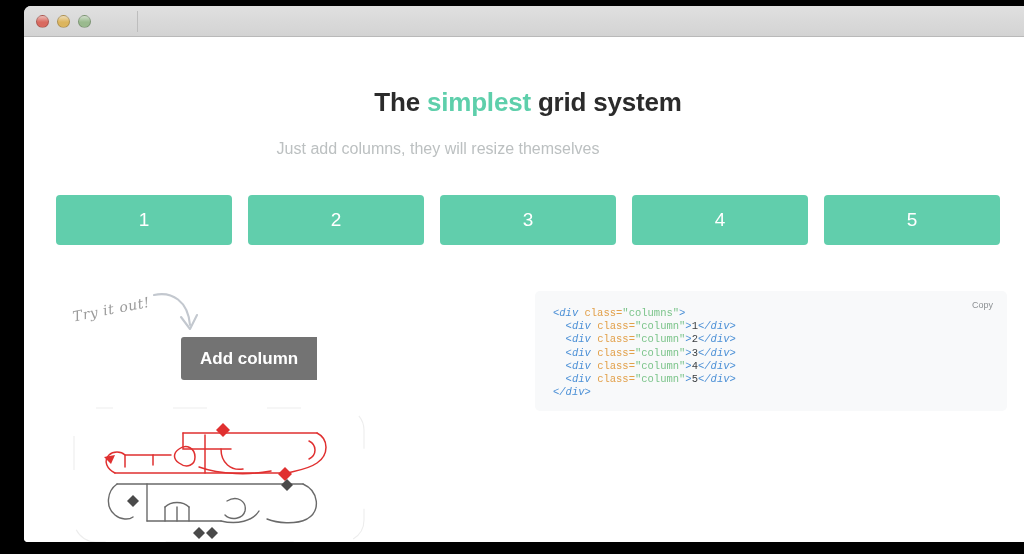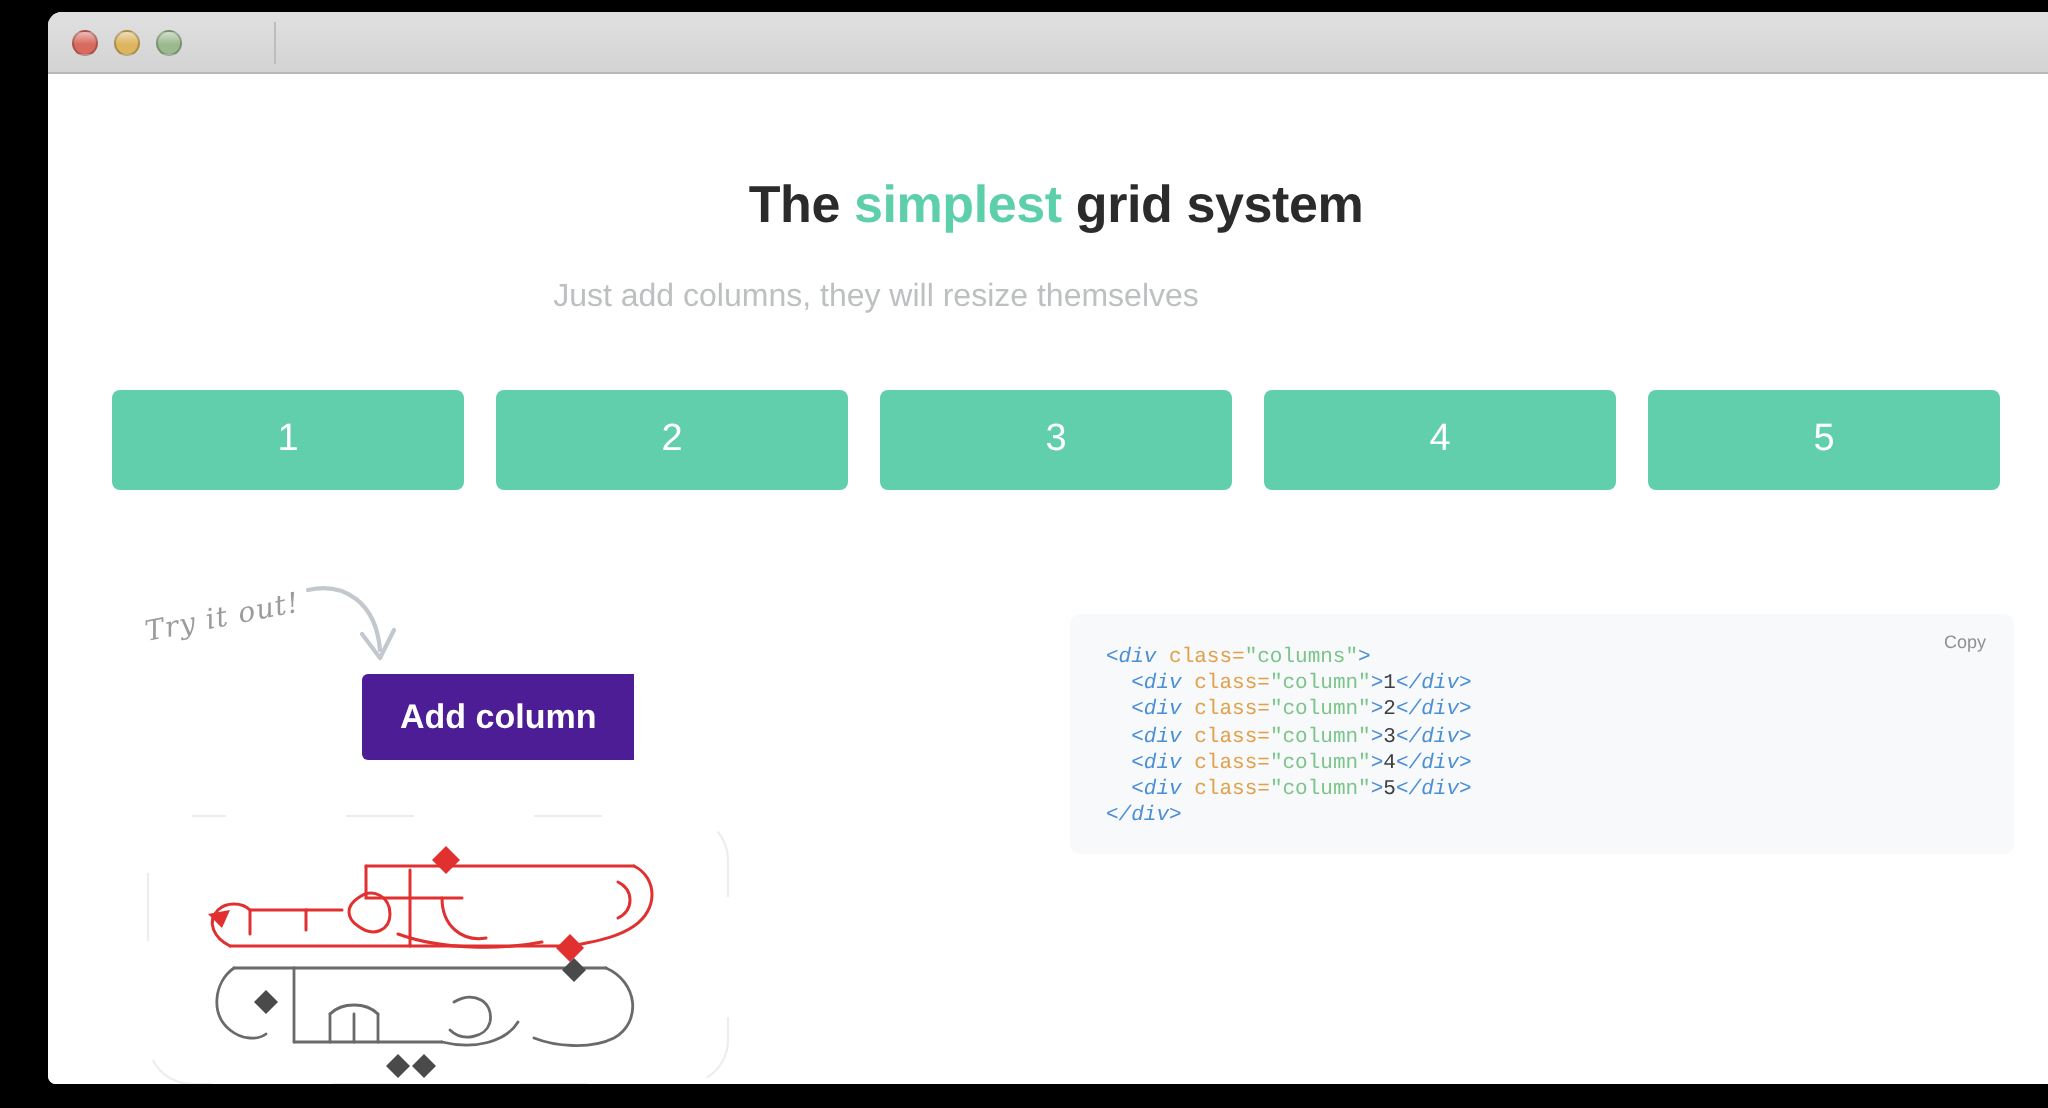--- a/index.html
+++ b/index.html
@@ -152,21 +152,21 @@
   }
   .btn-secondary {
     background: #f2f2f2;
     color: #3c3c3c;
     border-radius: 0 3px 3px 0;
   }
 
   
   .codeblock {
     position: absolute;
-    left: 511px; top: 270px;
+    left: 511px; top: 254px;
     width: 472px; height: 120px;
     background: #f8f9fa;
     border-radius: 5px;
     padding: 16px 18px 0 18px;
   }
   .copy-btn {
     position: absolute;
     right: 14px; top: 9px;
     font-size: 9px;
     color: #8d9194;
@@ -235,21 +235,21 @@
           </div>
         </div>
 
       <div class="tryout">Try it out!</div>
       <svg class="arrow-svg" viewBox="0 0 56 52">
         <path d="M4 6 C 22 2, 38 12, 40 36" fill="none" stroke="#c3c8cf" stroke-width="2.1" stroke-linecap="round"></path>
         <path d="M31 28 L40 40 L47 26" fill="none" stroke="#c3c8cf" stroke-width="2.1" stroke-linecap="round" stroke-linejoin="round"></path>
       </svg>
 
       <div class="btnrow">
-        <button class="btn btn-primary" style="background: #4c1d95;">Add column</button>
+        <button class="btn btn-primary" style="background: #737373;">Add column</button>
       </div>
 
       <div class="codeblock" style="background: rgb(248, 249, 250);">
         <div class="copy-btn">Copy</div>
         <div class="code" id="code-host"><div><span class="tag">&lt;div </span><span class="attr">class=</span><span class="str">"columns"</span><span class="tag">&gt;</span></div><div><span>  </span><span class="tag">&lt;div </span><span class="attr">class=</span><span class="str">"column"</span><span class="tag">&gt;</span><span class="txt">1</span><span class="tag">&lt;/div&gt;</span></div><div><span>  </span><span class="tag">&lt;div </span><span class="attr">class=</span><span class="str">"column"</span><span class="tag">&gt;</span><span class="txt">2</span><span class="tag">&lt;/div&gt;</span></div><div><span>  </span><span class="tag">&lt;div </span><span class="attr">class=</span><span class="str">"column"</span><span class="tag">&gt;</span><span class="txt">3</span><span class="tag">&lt;/div&gt;</span></div><div><span>  </span><span class="tag">&lt;div </span><span class="attr">class=</span><span class="str">"column"</span><span class="tag">&gt;</span><span class="txt">4</span><span class="tag">&lt;/div&gt;</span></div><div><span>  </span><span class="tag">&lt;div </span><span class="attr">class=</span><span class="str">"column"</span><span class="tag">&gt;</span><span class="txt">5</span><span class="tag">&lt;/div&gt;</span></div><div><span class="tag">&lt;/div&gt;</span></div></div>
       </div>
 
       <div class="logo-wrap">
         <svg class="logo-svg" viewBox="0 0 296 140">
 

